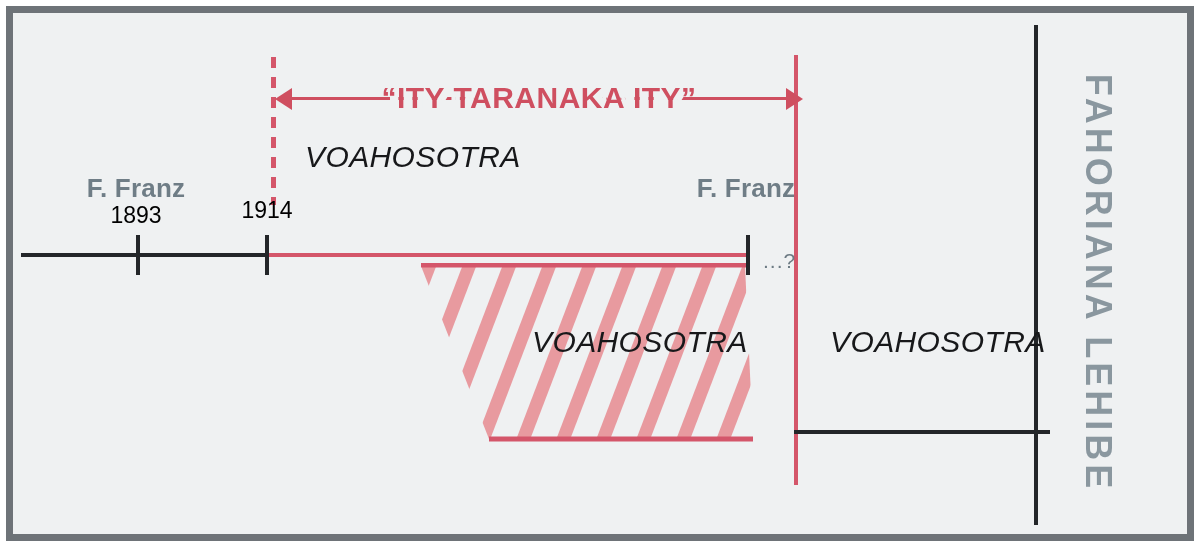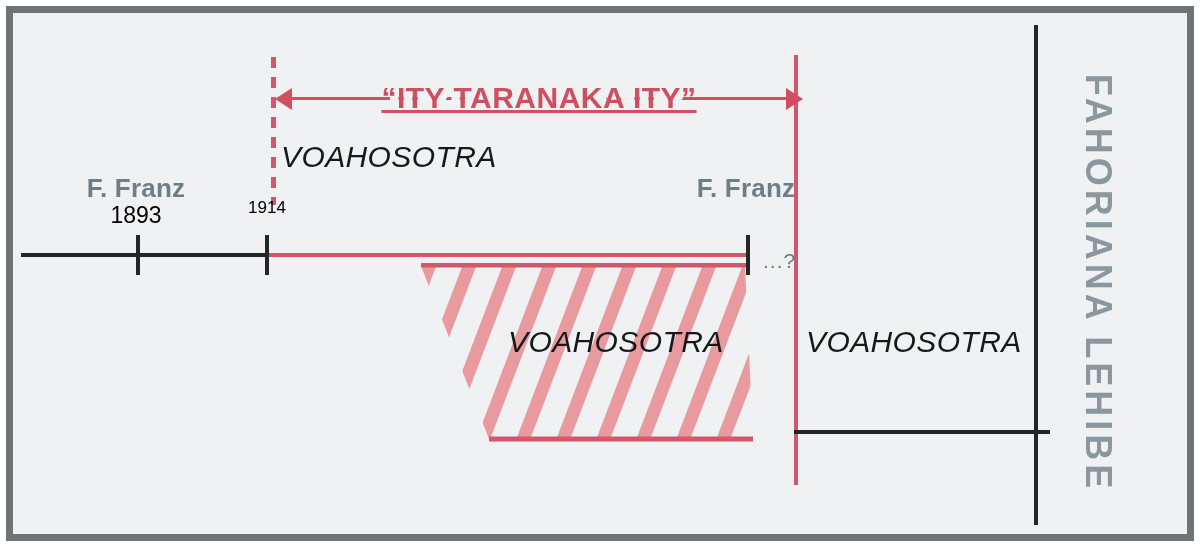--- a/index.html
+++ b/index.html
@@ -79,31 +79,32 @@
     color: #6f7d86;
     letter-spacing: .2px;
   }
   .yearlabel .year {
     display: block;
     font-weight: normal;
     font-size: 23px;
     color: #000000;
   }
   .yearlabel.solo .year {
-    font-size: 17px;
+    font-size: 23px;
   }
 
   .voahosotra {
     position: absolute;
     font-style: italic;
     font-weight: normal;
     font-size: 30px;
     color: #17181a;
     letter-spacing: .4px;
     white-space: nowrap;
+    margin-left: 24px;
   }
 
   #ellipsis-q {
     position: absolute;
     left: 750px;
     top: 236px;
     font-size: 21px;
     color: #6d7b84;
     letter-spacing: 1px;
     white-space: nowrap;
@@ -125,21 +126,20 @@
     font-weight: bold;
     font-size: 30px;
     color: #cf4f60;
     letter-spacing: .5px;
     white-space: nowrap;
     line-height: 46px;
     z-index: 3;
     text-shadow:
       -5px 0 0 #eff1f2, 5px 0 0 #eff1f2,
       -9px 0 0 #eff1f2, 9px 0 0 #eff1f2;
-    text-decoration: underline;
   }
   #span-line {
     position: absolute;
     left: 12px;
     top: 22px;
     width: 504px;
     height: 3px;
     background: #cf4f60;
     z-index: 1;
   }

